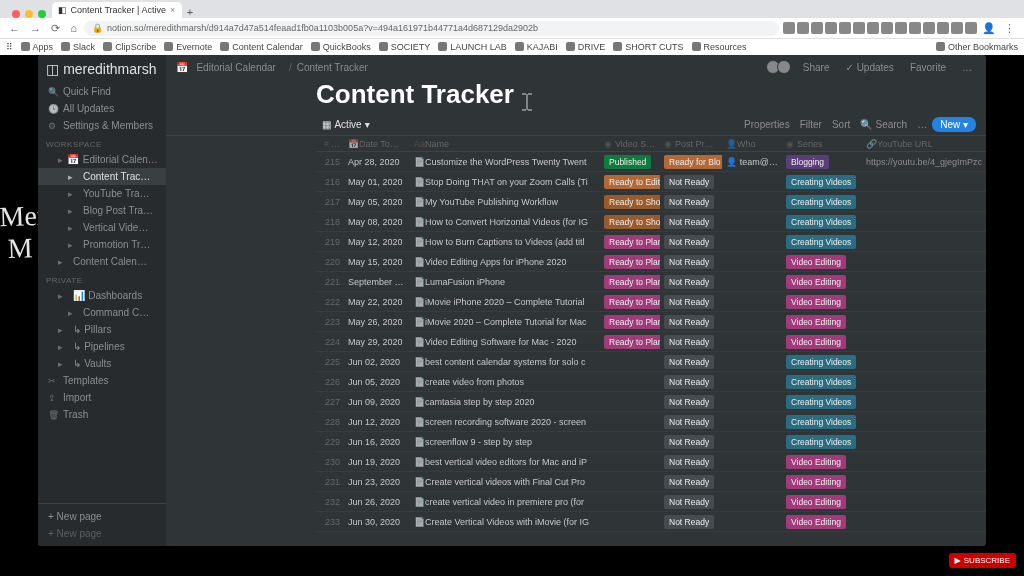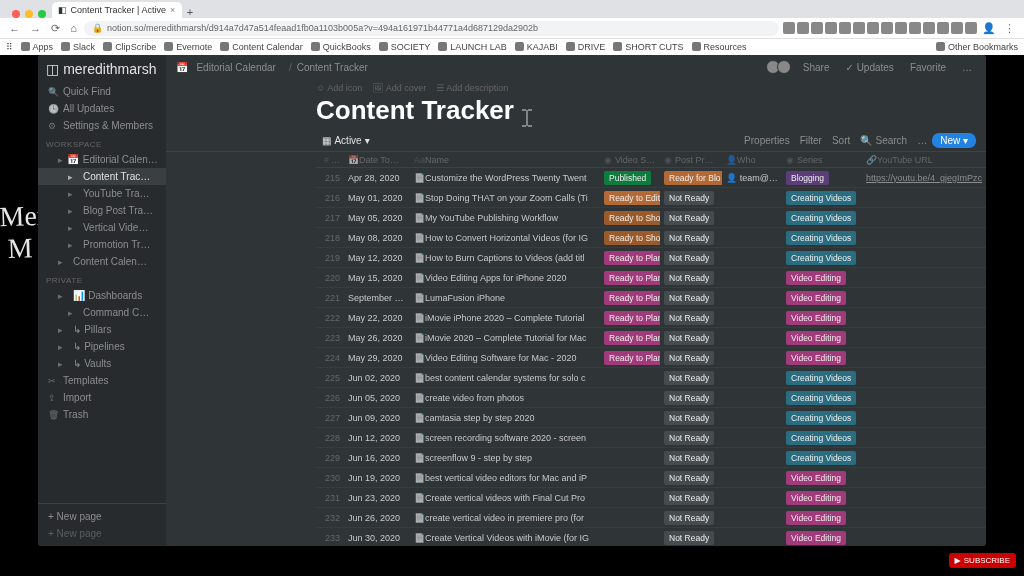--- a/index.html
+++ b/index.html
@@ -98,21 +98,21 @@
   .p-published{background:var(--pill-green)}
   .p-readyedit{background:var(--pill-orange)}
   .p-readysho{background:var(--pill-orange2)}
   .p-readyplan{background:var(--pill-pink)}
   .p-notready{background:var(--pill-grey)}
   .p-readyblo{background:var(--pill-orange)}
   .p-blogging{background:var(--pill-purple)}
   .p-creating{background:var(--pill-teal)}
   .p-editing{background:var(--pill-pink)}
   .doc-ico{display:inline-block;width:8px;margin-right:3px;opacity:.6}
-  a.url{color:#8d8d8d;text-decoration:underline}
+  a.url{color:#8d8d8d;}
   .col-ico{opacity:.6;margin-right:2px;display:inline-block;width:9px}
   .yt-badge{position:absolute;right:8px;bottom:8px;background:#c00;color:#fff;font-size:8px;padding:3px 6px;border-radius:3px;display:flex;align-items:center;gap:3px}
   .bg-deco{position:absolute;left:0;top:200px;color:#fff;font-family:cursive;font-size:28px;opacity:.9;transform:rotate(-2deg)}
 </style>
 </head>
 <body>
 
 <div class="chrome">
   <div class="tab-row">
     <div class="traffic">
@@ -226,25 +226,20 @@
       <span class="spacer"></span>
       <span class="avatars">
           <span class="av"></span>
           <span class="av"></span>
         </span>
       <span class="top-btn">Share</span>
       <span class="top-btn">✓ <span>Updates</span></span>
       <span class="top-btn">Favorite</span>
       <span class="top-btn">…</span>
     </div>
-    <div class="page-head">
-      <span>☺ <span>Add icon</span></span>
-      <span>🖼 <span>Add cover</span></span>
-      <span>☰ <span>Add description</span></span>
-    </div>
     <div class="title">
       <span>Content Tracker</span>
       <span class="cursor"><svg viewBox="0 0 12 18">
             <path d="M1 1h4M7 1h4M6 1v16M1 17h4M7 17h4" stroke="#fff" stroke-width="1" fill="none"></path>
           </svg></span>
     </div>
     <div class="view-row">
       <div class="view-tab active">
         <span>▦</span>
         <span>Active</span>

